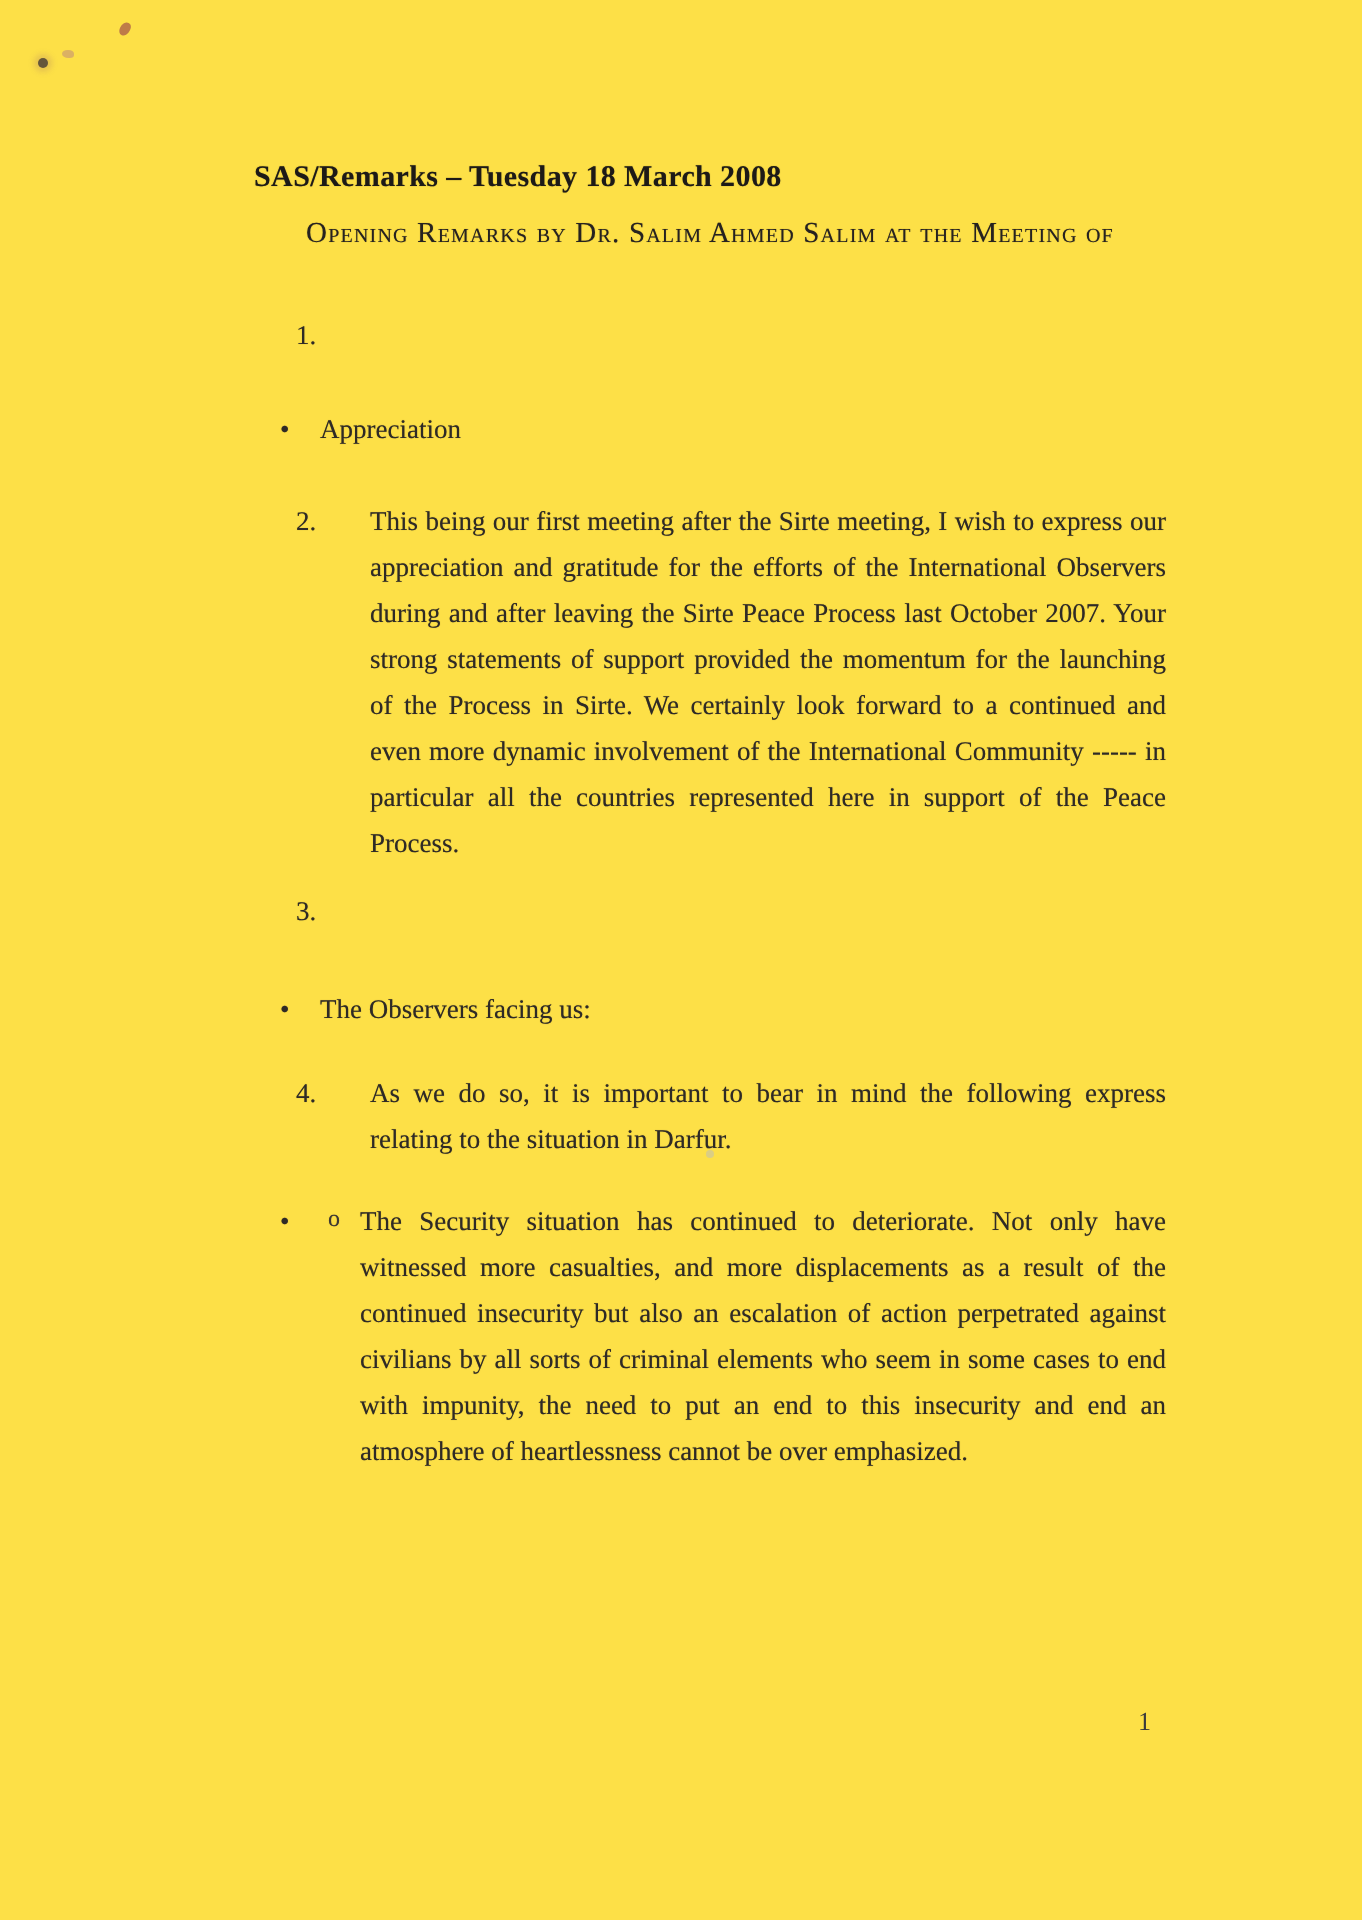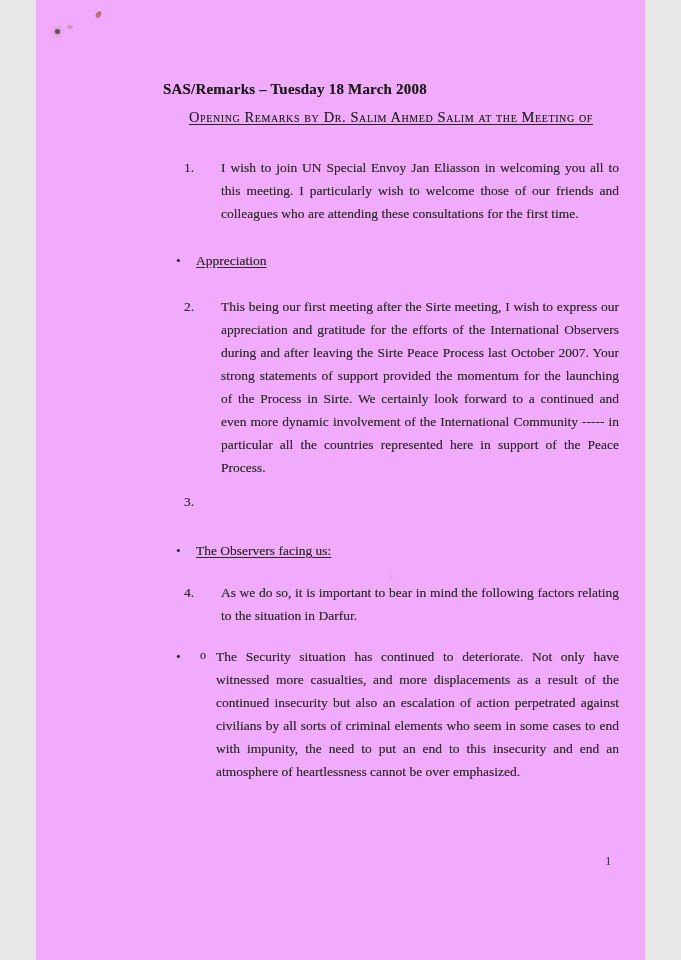--- a/index.html
+++ b/index.html
@@ -2,24 +2,24 @@
 <html><head>
 <meta charset="utf-8">
 <style>
   html, body {
     margin: 0;
     padding: 0;
     background: #e8e8e8;
   }
   .page {
     position: relative;
-    width: 609px;
+    width: 681px;
     height: 960px;
     margin: 0 auto;
-    background: #f0abfc;
+    background: #fde047;
     overflow: hidden;
     font-family: "Liberation Serif", "DejaVu Serif", serif;
     color: #2e2a26;
   }
   
   .speck { position: absolute; border-radius: 50%; }
   .speck-1 { left: 60px; top: 11px; width: 5px; height: 7px; background: #a85a48; opacity: 0.75; transform: rotate(25deg); border-radius: 60% 40% 55% 45%; }
   .speck-2 { left: 19px; top: 29px; width: 5px; height: 5px; background: #4a3f3a; opacity: 0.85; box-shadow: 0 0 3px 2px rgba(170,120,100,0.35); }
   .speck-3 { left: 31px; top: 25px; width: 6px; height: 4px; background: #c08a7a; opacity: 0.55; border-radius: 50% 50% 40% 60%; }
   .speck-4 { left: 353px; top: 575px; width: 4px; height: 4px; background: #b9bcc2; opacity: 0.5; }
@@ -41,21 +41,20 @@
     width: 456px;
     text-align: center;
     font-size: 14.5px;
     line-height: 22px;
     font-variant: small-caps;
     letter-spacing: 0.6px;
     color: #262220;
     text-shadow: 0 0 0.5px rgba(30,25,20,0.45);
   }
   .doc-title .tline {
-    text-decoration: underline;
     text-underline-offset: 2px;
   }
 
   .content {
     position: absolute;
     left: 127px;
     top: 156px;
     width: 456px;
     font-size: 13.5px;
     line-height: 23px;
@@ -76,21 +75,20 @@
   .bullet-item {
     position: relative;
     padding-left: 33px;
   }
   .bullet-item .bdot {
     position: absolute;
     left: 13px;
     top: 0;
   }
   .bullet-item .btext {
-    text-decoration: underline;
     text-underline-offset: 2px;
     text-align: right;
   }
 
   .sub-item {
     position: relative;
     padding-left: 53px;
   }
   .sub-item .smark {
     position: absolute;
@@ -130,21 +128,20 @@
   <div class="doc-header">SAS/Remarks – Tuesday 18 March 2008</div>
 
   <div class="doc-title">
     <div><span class="tline">Opening Remarks by Dr. Salim Ahmed Salim at the Meeting of</span></div>
   </div>
 
   <div class="content">
 
     <div class="num-item">
       <span class="num">1.</span>
-      <div class="ptext">I wish to join UN Special Envoy Jan Eliasson in welcoming you all to this meeting.  I particularly wish to welcome those of our friends and colleagues who are attending these consultations for the first time.</div>
     </div>
 
     <div class="bullet-item mt-appr">
       <span class="bdot">•</span>
       <span class="btext">Appreciation</span>
     </div>
 
     <div class="num-item mt-p2">
       <span class="num">2.</span>
       <div class="ptext">This being our first meeting after the Sirte meeting, I wish to express our appreciation and gratitude for the efforts of the International Observers during and after leaving the Sirte Peace Process last October 2007.  Your strong statements of support provided the momentum for the launching of the Process in Sirte.  We certainly look forward to a continued and even more dynamic involvement of the International Community ----- in particular all the countries represented here in support of the Peace Process.</div>
@@ -154,21 +151,21 @@
       <span class="num">3.</span>
     </div>
 
     <div class="bullet-item mt-chal">
       <span class="bdot">•</span>
       <span class="btext">The Observers facing us:</span>
     </div>
 
     <div class="num-item mt-p4">
       <span class="num">4.</span>
-      <div class="ptext">As we do so, it is important to bear in mind the following factors relating to the situation in Darfur.</div>
+      <div class="ptext">As we do so, it is important to bear in mind the following express relating to the situation in Darfur.</div>
     </div>
 
     <div class="bullet-item mt-sec">
       <span class="bdot">•</span>
     </div>
 
     <div class="sub-item mt-sub">
       <span class="smark">o</span>
       <div class="ptext">The Security situation has continued to deteriorate. Not only have witnessed more casualties, and more displacements as a result of the continued insecurity but also an escalation of action perpetrated against civilians by all sorts of criminal elements who seem in some cases to end with impunity, the need to put an end to this insecurity and end an atmosphere of heartlessness cannot be over emphasized.</div>
     </div>

